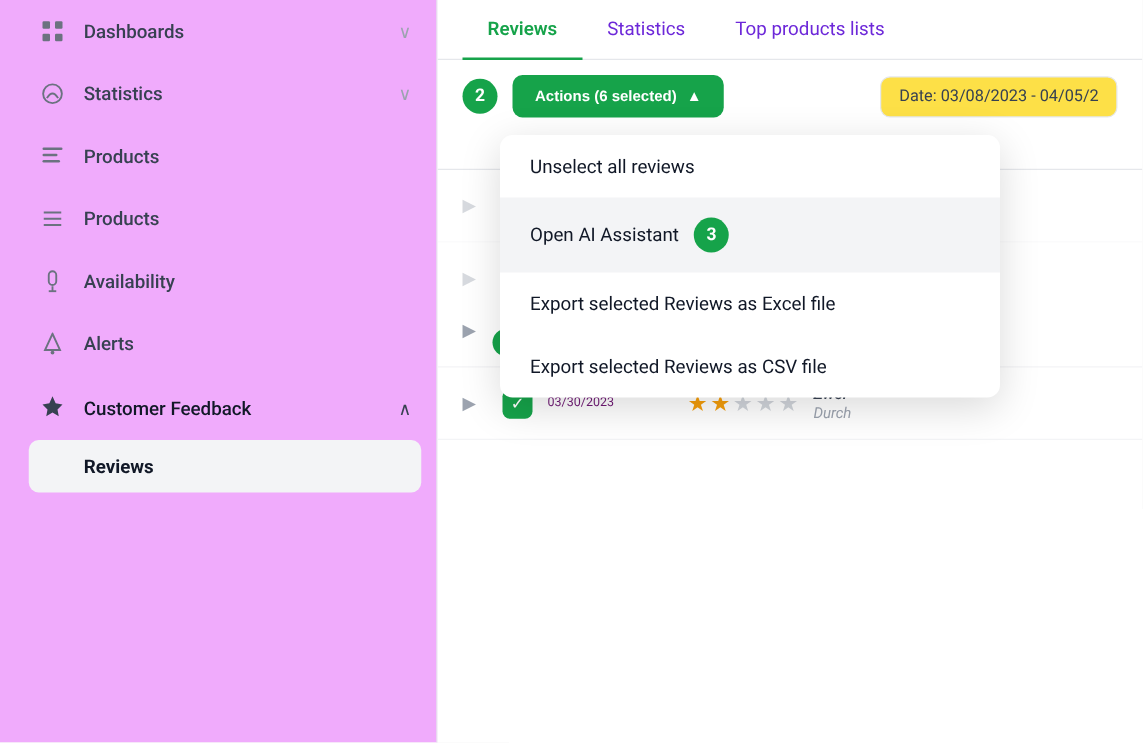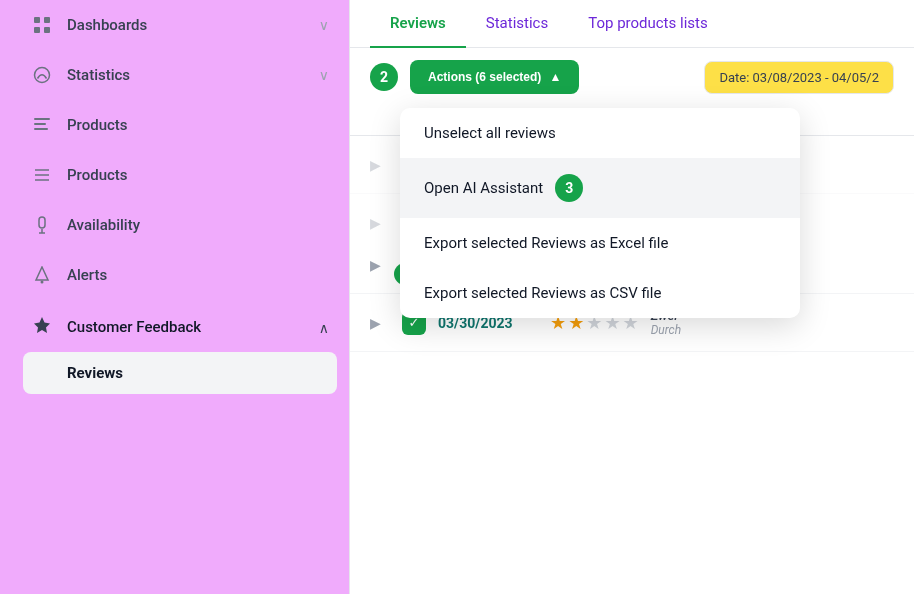--- a/index.html
+++ b/index.html
@@ -221,24 +221,23 @@
       border-radius: 6px;
       display: flex;
       align-items: center;
       justify-content: center;
       color: #fff;
       font-size: 13px;
       flex-shrink: 0;
     }
 
     .date-col {
-      font-size: 14px;
-      color: #0f766e;
+      font-size: 10px;
+      color: #701a75;
       width: 100px;
-      font-weight: bold;
     }
 
     .stars {
       display: flex;
       gap: 2px;
     }
 
     .star { font-size: 18px; }
     .star.filled { color: #f59e0b; }
     .star.empty { color: #d1d5db; }

